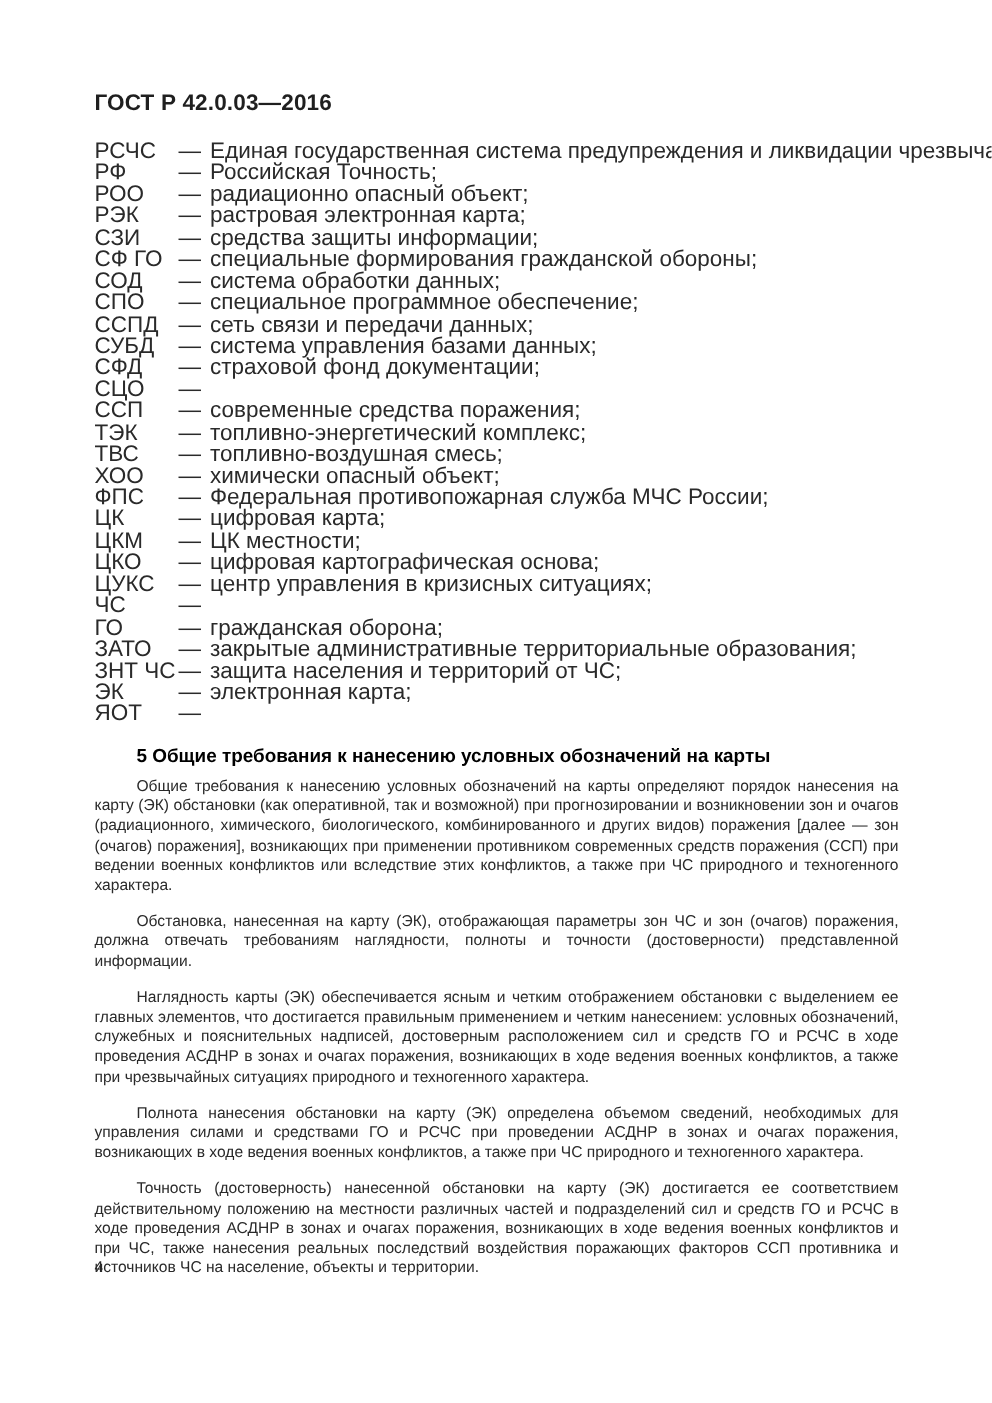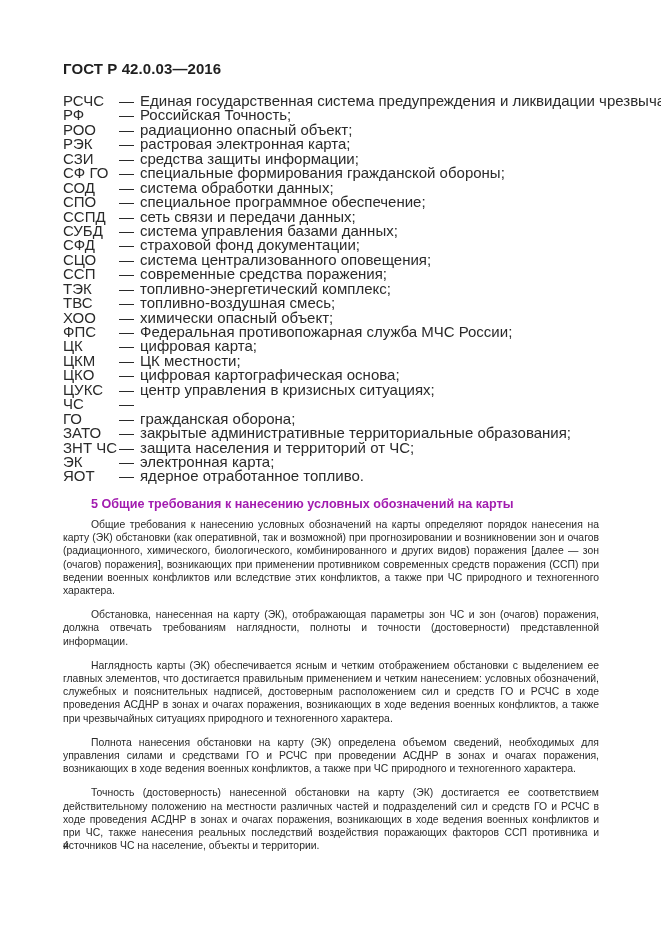--- a/index.html
+++ b/index.html
@@ -50,21 +50,21 @@
     }
     .abbr-def {
       flex: 1 1 auto;
     }
     .section-heading {
       position: absolute;
       left: 91px;
       top: 497px;
       font-size: 12.6px;
       font-weight: bold;
-      color: #a21caf;
+      color: #000000;
       white-space: nowrap;
     }
     .body-text {
       position: absolute;
       left: 63px;
       top: 518px;
       width: 536px;
     }
     .para {
       margin: 0;
@@ -140,21 +140,20 @@
       <span class="abbr-def">система управления базами данных;</span>
     </li>
     <li class="abbr-row">
       <span class="abbr-term">СФД</span>
       <span class="abbr-dash">—</span>
       <span class="abbr-def">страховой фонд документации;</span>
     </li>
     <li class="abbr-row">
       <span class="abbr-term">СЦО</span>
       <span class="abbr-dash">—</span>
-      <span class="abbr-def">система централизованного оповещения;</span>
     </li>
     <li class="abbr-row">
       <span class="abbr-term">ССП</span>
       <span class="abbr-dash">—</span>
       <span class="abbr-def">современные средства поражения;</span>
     </li>
     <li class="abbr-row">
       <span class="abbr-term">ТЭК</span>
       <span class="abbr-dash">—</span>
       <span class="abbr-def">топливно-энергетический комплекс;</span>
@@ -214,21 +213,20 @@
       <span class="abbr-def">защита населения и территорий от ЧС;</span>
     </li>
     <li class="abbr-row">
       <span class="abbr-term">ЭК</span>
       <span class="abbr-dash">—</span>
       <span class="abbr-def">электронная карта;</span>
     </li>
     <li class="abbr-row">
       <span class="abbr-term">ЯОТ</span>
       <span class="abbr-dash">—</span>
-      <span class="abbr-def">ядерное отработанное топливо.</span>
     </li>
   </ul>
 
 <div class="section-heading">5 Общие требования к нанесению условных обозначений на карты</div>
 
 <div class="body-text">
   <p class="para">Общие требования к нанесению условных обозначений на карты определяют порядок нанесения на карту (ЭК) обстановки (как оперативной, так и возможной) при прогнозировании и возникновении зон и очагов (радиационного, химического, биологического, комбинированного и других видов) поражения [далее — зон (очагов) поражения], возникающих при применении противником современных средств поражения (ССП) при ведении военных конфликтов или вследствие этих конфликтов, а также при ЧС природного и техногенного характера.</p>
   <p class="para">Обстановка, нанесенная на карту (ЭК), отображающая параметры зон ЧС и зон (очагов) пораже­ния, должна отвечать требованиям наглядности, полноты и точности (достоверности) представленной информации.</p>
   <p class="para">Наглядность карты (ЭК) обеспечивается ясным и четким отображением обстановки с выделени­ем ее главных элементов, что достигается правильным применением и четким нанесением: условных обозначений, служебных и пояснительных надписей, достоверным расположением сил и средств ГО и РСЧС в ходе проведения АСДНР в зонах и очагах поражения, возникающих в ходе ведения военных конфликтов, а также при чрезвычайных ситуациях природного и техногенного характера.</p>
   <p class="para">Полнота нанесения обстановки на карту (ЭК) определена объемом сведений, необходимых для управления силами и средствами ГО и РСЧС при проведении АСДНР в зонах и очагах пораже­ния, возникающих в ходе ведения военных конфликтов, а также при ЧС природного и техногенного характера.</p>

